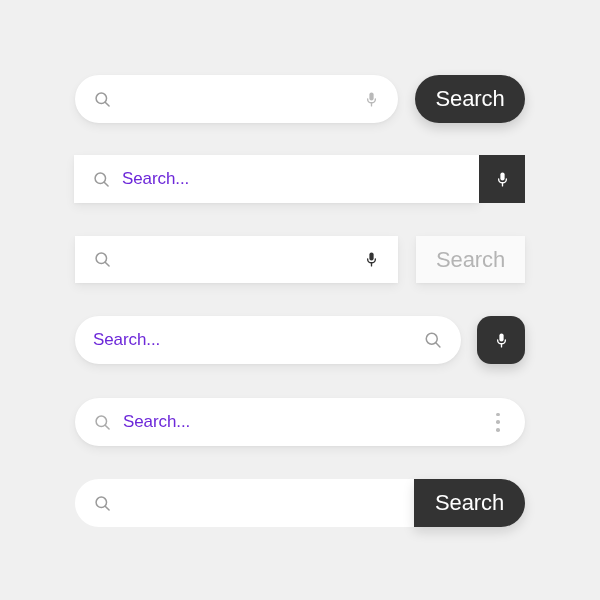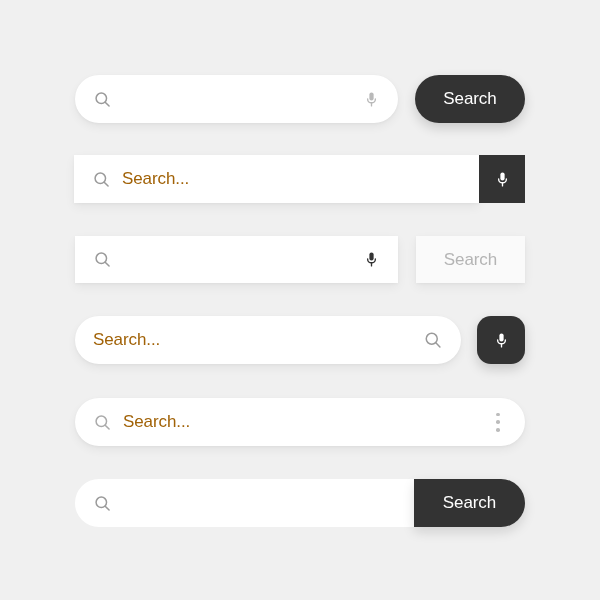--- a/index.html
+++ b/index.html
@@ -43,21 +43,21 @@
   .field.round      { border-radius: 24px; }
   .field.square     { border-radius: 0; }
   .field.round-left { border-radius: 24px 0 0 24px; box-shadow:none; }
 
   .btn {
     display: flex;
     align-items: center;
     justify-content: center;
     height: 100%;
     font-family: "Liberation Sans", sans-serif;
-    font-size: 17px;
+    font-size: 22px;
     letter-spacing: -0.1px;
     border: none;
     cursor: pointer;
     user-select: none;
   }
 
   .btn-dark {
     background: #333333;
     color: #ffffff;
     border-radius: 24px;
@@ -87,21 +87,21 @@
 
   .btn-dark-right {
     background: #333333;
     color: #ffffff;
     border-radius: 0 24px 24px 0;
     box-shadow: 0 5px 12px rgba(0,0,0,0.13);
   }
 
   .placeholder {
     font-size: 17px;
-    color: #a16207;
+    color: #6d28d9;
     letter-spacing: -0.1px;
     white-space: nowrap;
   }
 
   .icon { display: flex; align-items: center; justify-content: center; }
 
   .spacer { flex: 1 1 auto; }
 
   
   .dots {

